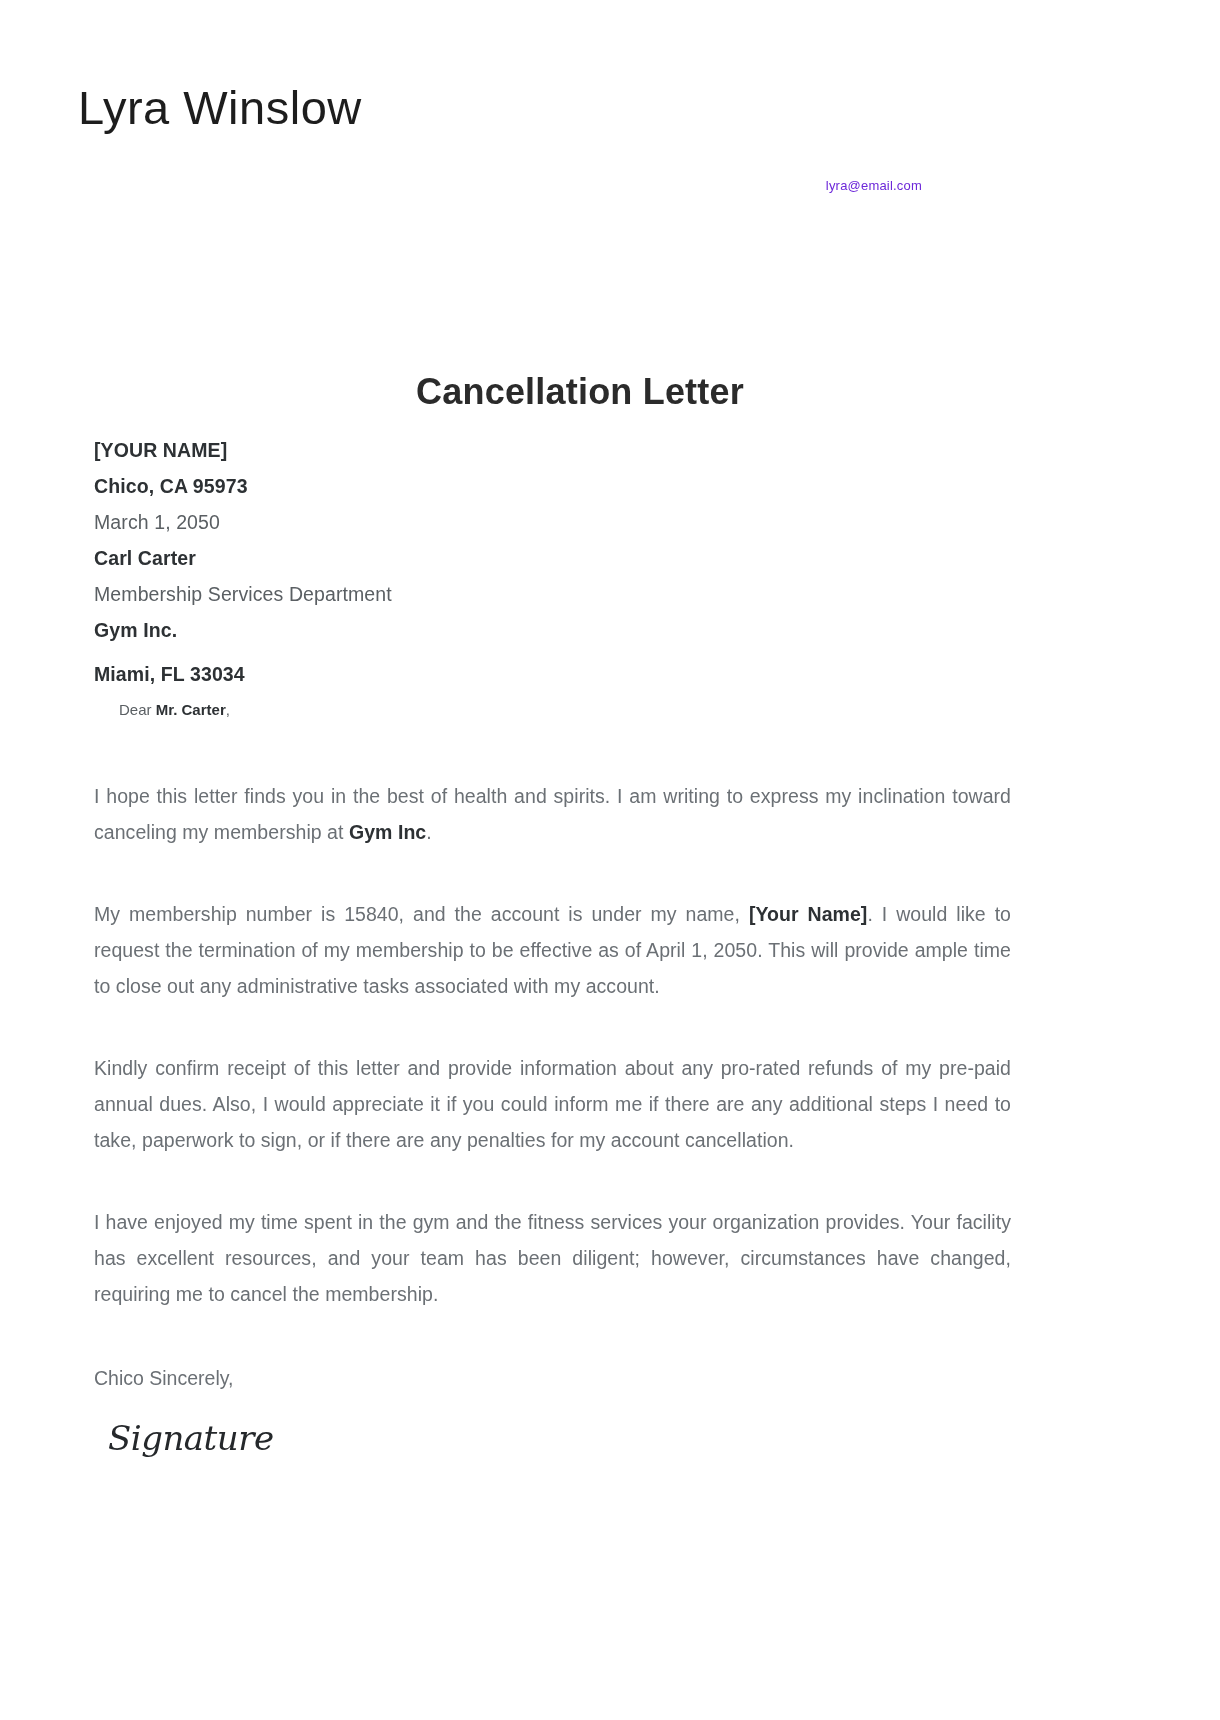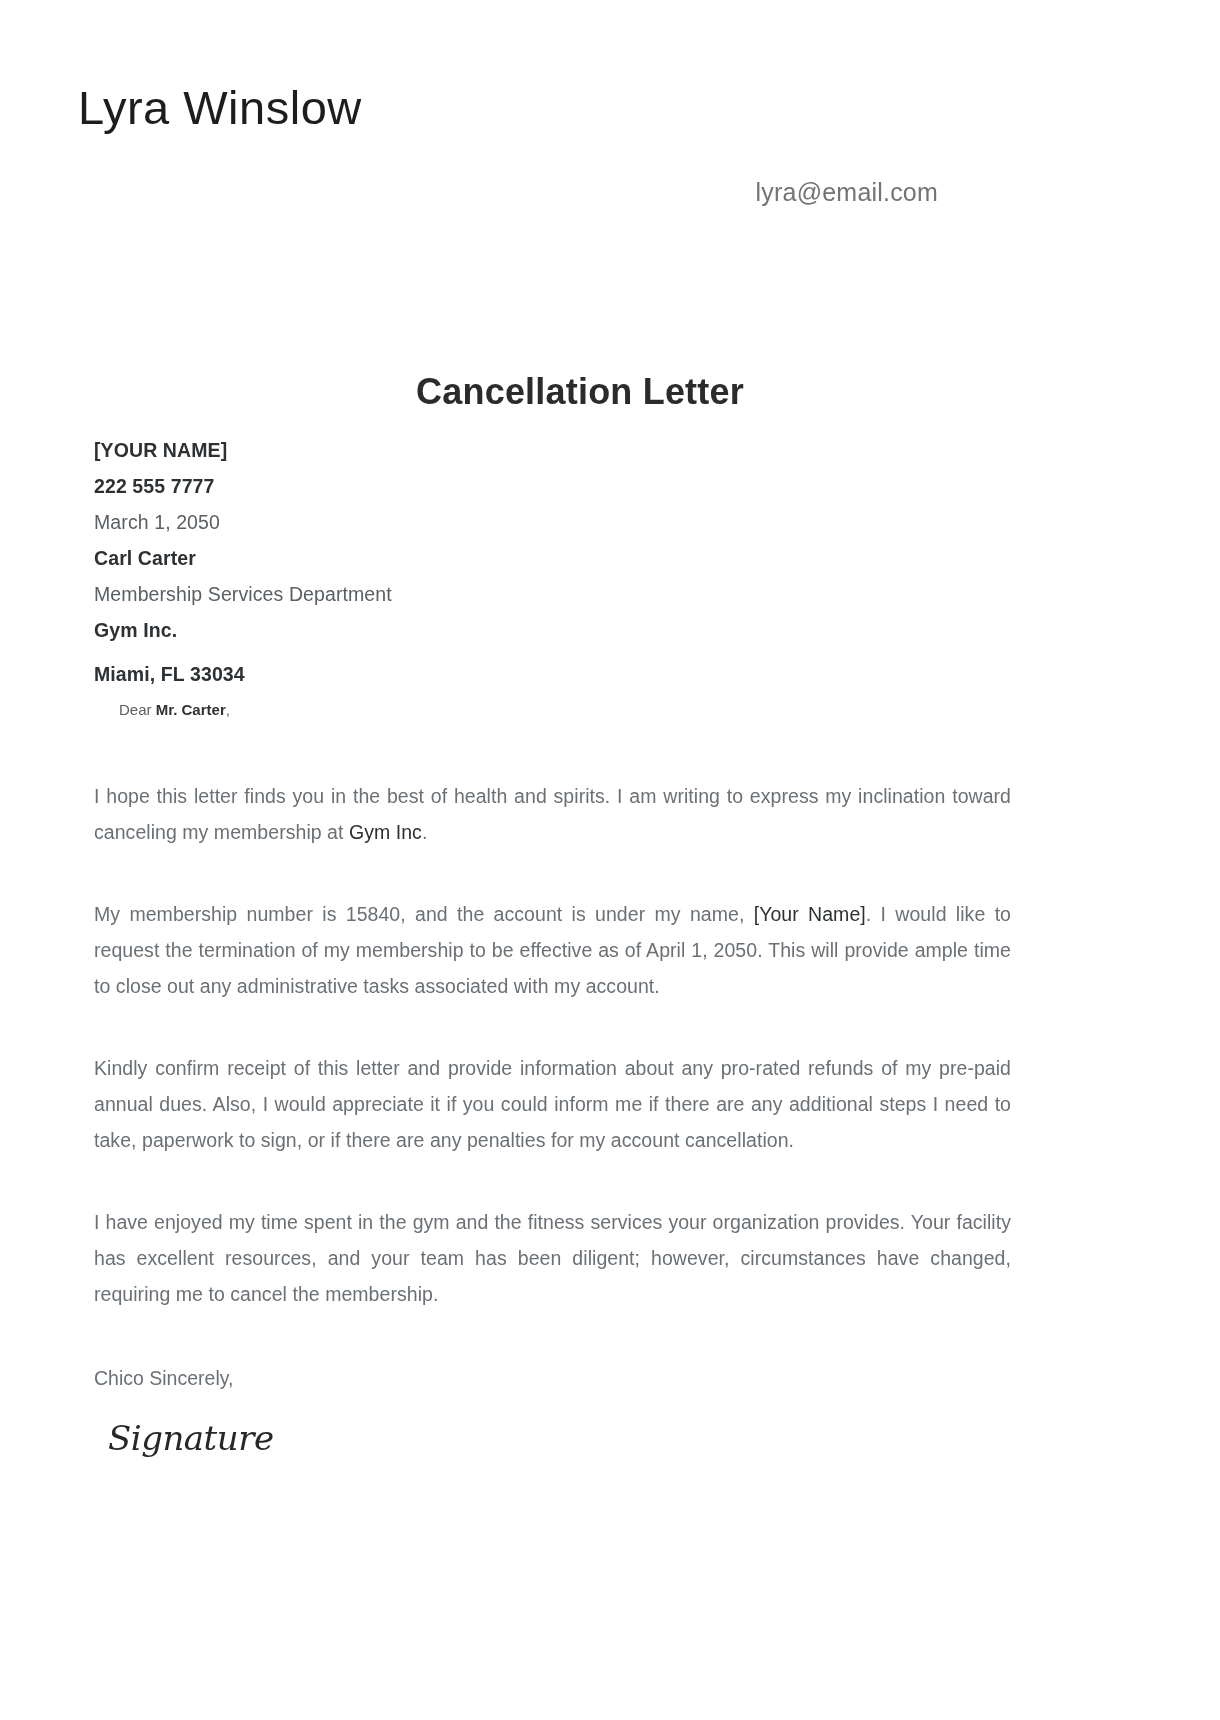--- a/index.html
+++ b/index.html
@@ -24,25 +24,25 @@
     top: 82px;
     font-size: 47px;
     font-weight: 300;
     letter-spacing: 0.5px;
     color: #1d1d1d;
     line-height: 1.1;
     white-space: nowrap;
   }
   .letterhead-email {
     position: absolute;
-    right: 222px;
+    right: 238px;
     top: 178px;
-    font-size: 25px;
+    font-size: 13px;
     font-weight: 400;
-    color: #737373;
+    color: #6d28d9;
     letter-spacing: 0.2px;
     white-space: nowrap;
   }
 
   
   .doc-title {
     position: absolute;
     left: 0;
     right: 0;
     top: 371px;
@@ -98,21 +98,21 @@
   .body-para {
     font-size: 19.5px;
     line-height: 36px;
     color: #6b7075;
     text-align: justify;
     text-justify: inter-word;
     margin: 0;
     letter-spacing: 0.05px;
   }
   .body-para b {
-    font-weight: 400;
+    font-weight: 700;
     color: #2d3134;
   }
   .para-gap-1 { margin-top: 50px; }
   .para-gap   { margin-top: 46px; }
 
   
   .closing {
     font-size: 19.5px;
     line-height: 36px;
     color: #6b7075;
@@ -138,21 +138,21 @@
   <div class="letterhead-name">Lyra Winslow</div>
 
   <div class="letterhead-email">lyra@email.com</div>
 
   <div class="doc-title">Cancellation Letter</div>
 
   <div class="content">
 
     <div class="address-block">
       <div class="addr-line bold">[YOUR NAME]</div>
-      <div class="addr-line bold">222 555 7777</div>
+      <div class="addr-line bold">Chico, CA 95973</div>
       <div class="addr-line">March 1, 2050</div>
       <div class="addr-line bold">Carl Carter</div>
       <div class="addr-line">Membership Services Department</div>
       <div class="addr-line bold">Gym Inc.</div>
       <div class="addr-line bold spaced">Miami, FL 33034</div>
     </div>
 
     <div class="salutation"><span>Dear </span><b>Mr. Carter</b><span>,</span></div>
 
     <p class="body-para para-gap-1"><span>I hope this letter finds you in the best of health and spirits. I am writing to express my inclination toward canceling my membership at </span><b>Gym Inc</b><span>.</span></p>

